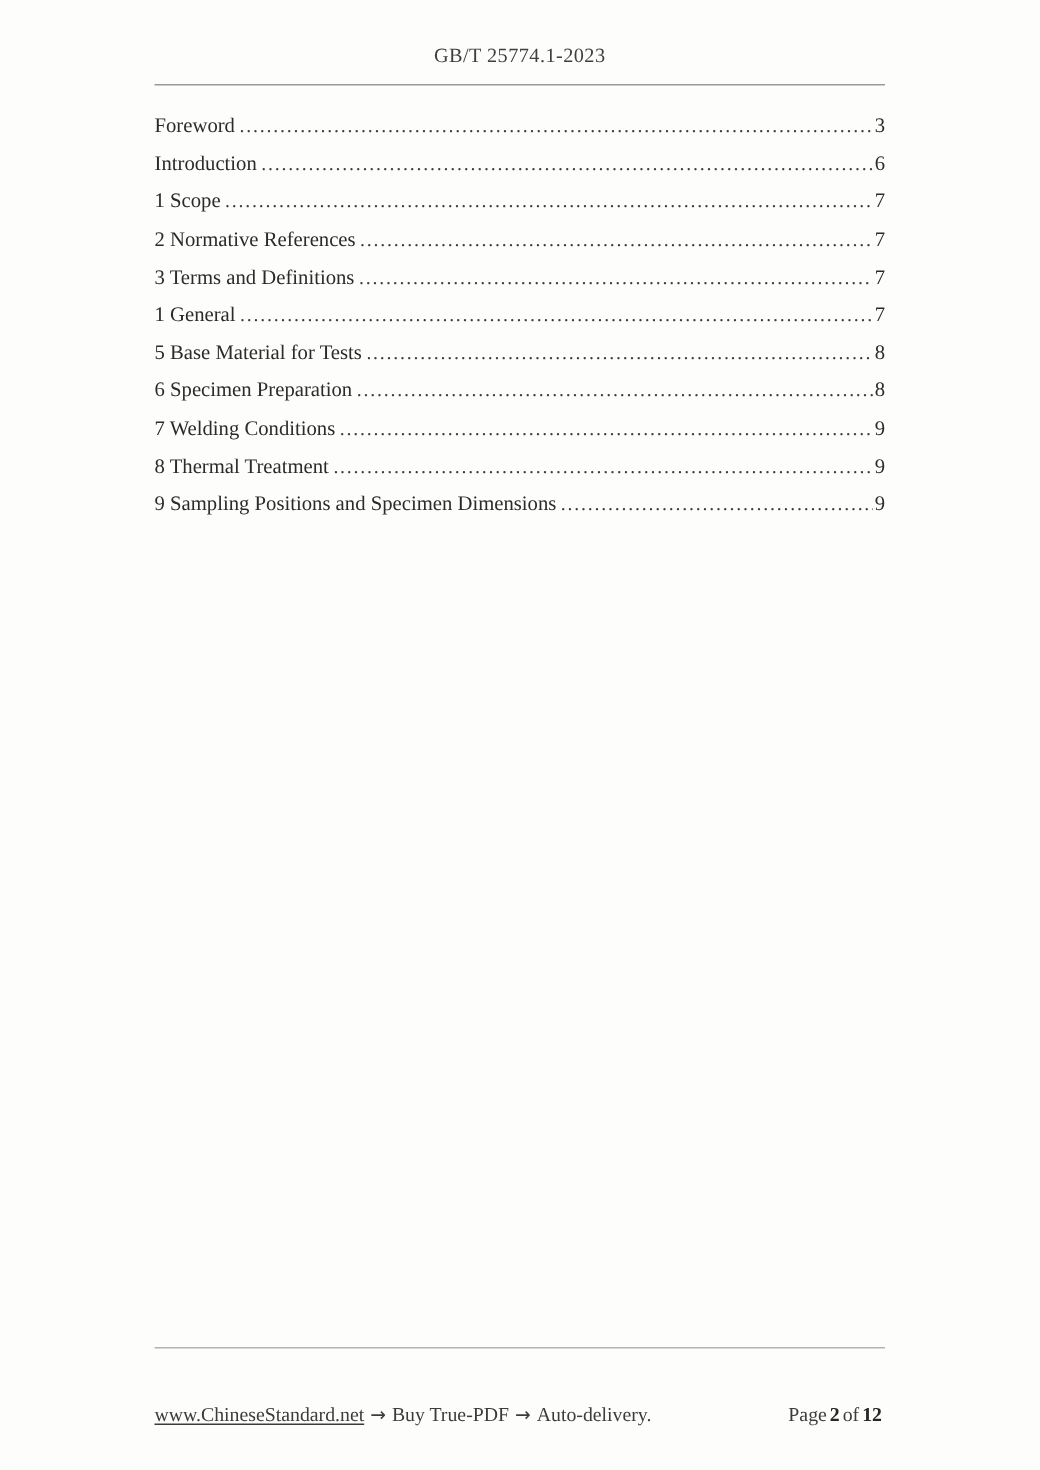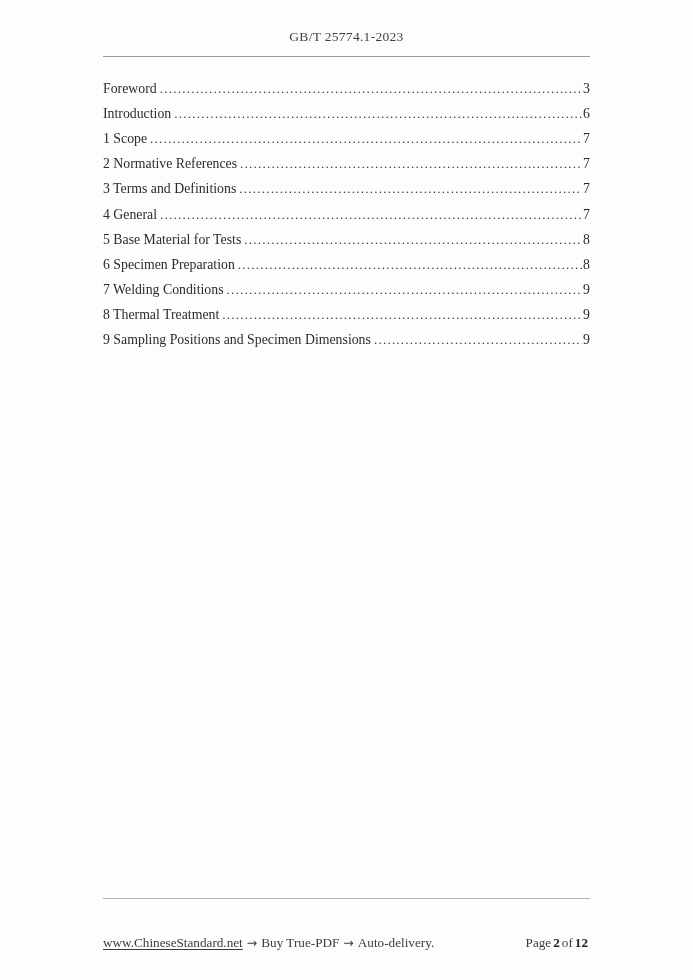--- a/index.html
+++ b/index.html
@@ -28,21 +28,21 @@
     text-align: center;
     font-size: 16.5px;
     font-weight: bold;
     color: #141414;
   }
 
   
   .toc-list { margin-top: 19px; }
   .toc-row {
     display: flex;
-    align-items: center;
+    align-items: flex-start;
     height: 25.2px;
     font-size: 13.8px;
     color: #2b2b2b;
   }
   .toc-label { flex: 0 0 auto; white-space: nowrap; }
   .toc-leader {
     flex: 1 1 auto;
     overflow: hidden;
     white-space: nowrap;
     margin: 0 1px 0 3px;
@@ -113,21 +113,21 @@
         <span class="toc-label">2 Normative References</span>
         <span class="toc-leader"></span>
         <span class="toc-page">7</span>
       </div>
         <div class="toc-row">
         <span class="toc-label">3 Terms and Definitions</span>
         <span class="toc-leader"></span>
         <span class="toc-page">7</span>
       </div>
         <div class="toc-row">
-        <span class="toc-label">4 General</span>
+        <span class="toc-label">1 General</span>
         <span class="toc-leader"></span>
         <span class="toc-page">7</span>
       </div>
         <div class="toc-row">
         <span class="toc-label">5 Base Material for Tests</span>
         <span class="toc-leader"></span>
         <span class="toc-page">8</span>
       </div>
         <div class="toc-row">
         <span class="toc-label">6 Specimen Preparation</span>

